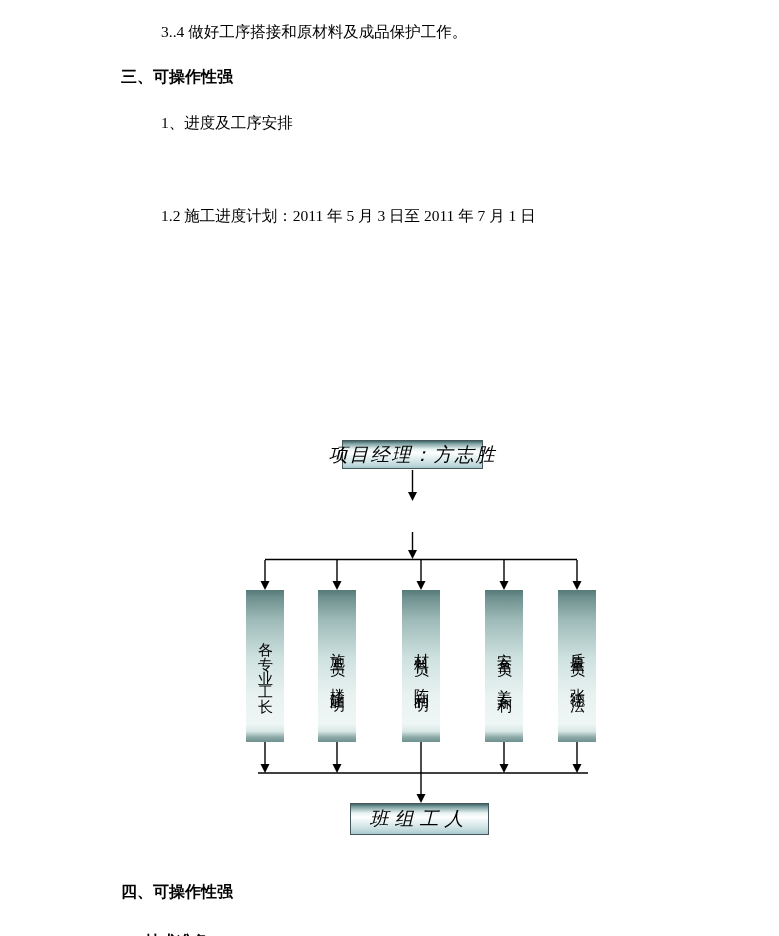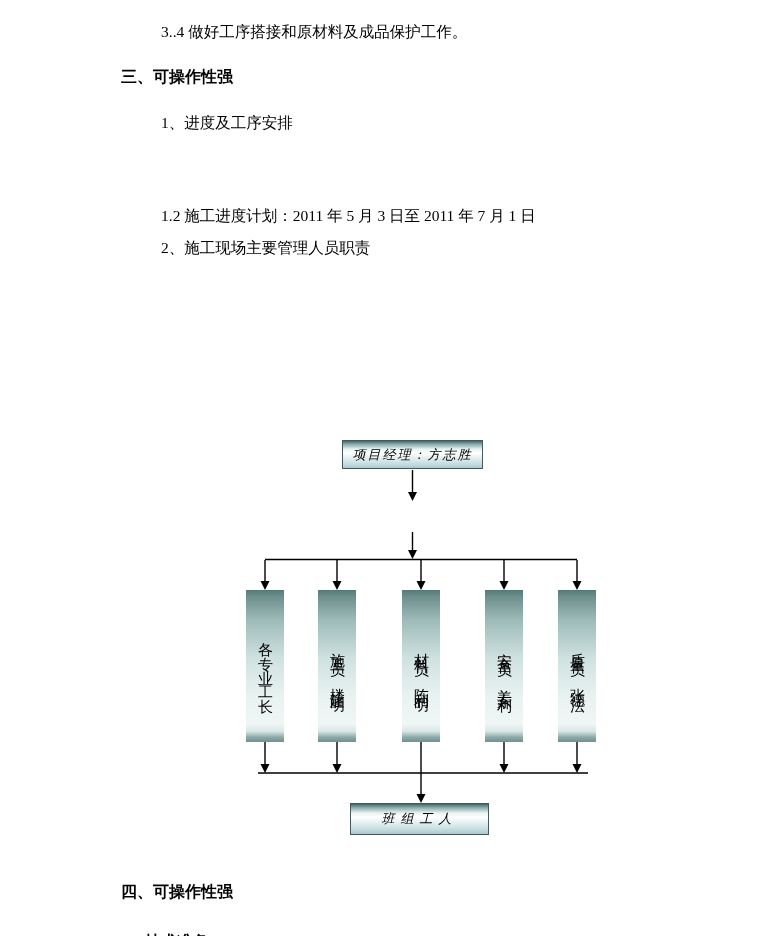--- a/index.html
+++ b/index.html
@@ -24,21 +24,21 @@
   }
   
   .hbox {
     position:absolute; box-sizing:border-box; z-index:2;
     display:flex; align-items:center; justify-content:center;
     border:1px solid #47585c;
     background:linear-gradient(180deg,#3f6566 0%,#7fa1a2 10%,#e8f2f2 30%,
       #ffffff 44%,#e9f3f4 58%,#cfe3e5 78%,#b9d4d7 92%,#a7c8cc 100%);
   }
   .hbox > span {
-    font-style:italic; font-size:13px; letter-spacing:2px;
+    font-style:italic; font-size:19px; letter-spacing:2px;
     white-space:nowrap; color:#000;
   }
   .hbox.workers > span { letter-spacing:6px; }
   .vbox {
     position:absolute; width:38px; height:152px; top:590px; z-index:2;
     display:flex; align-items:center; justify-content:center;
     background:linear-gradient(180deg,#557a78 0%,#6f918f 5%,#9ebbb9 20%,
       #cfe2e0 45%,#e8f2f1 70%,#eff7f6 88%,#d7e7e5 93%,#8aa8a6 97%,#6f918f 100%);
   }
   .vbox > span {
@@ -57,21 +57,20 @@
 
   <p class="t indent" style="top:0px">3..4 做好工序搭接和原材料及成品保护工作。</p>
 
   <h2 class="t h" style="top:46px">三、可操作性强</h2>
 
   <p class="t indent" style="top:91px">1、进度及工序安排</p>
 
 
   <p class="t indent" style="top:184px">1.2 施工进度计划：2011 年 5 月 3 日至 2011 年 7 月 1 日</p>
 
-  <p class="t indent" style="top:216px">2、施工现场主要管理人员职责</p>
 
 
   <svg class="connectors" width="779" height="936" viewBox="0 0 779 936">
 
     <line x1="412.5" y1="470" x2="412.5" y2="493"></line>
     <polygon points="408,492 417,492 412.5,501"></polygon>
 
     <line x1="412.5" y1="532" x2="412.5" y2="551"></line>
     <polygon points="408,550 417,550 412.5,559"></polygon>
     <line x1="265" y1="559.5" x2="577" y2="559.5"></line>

